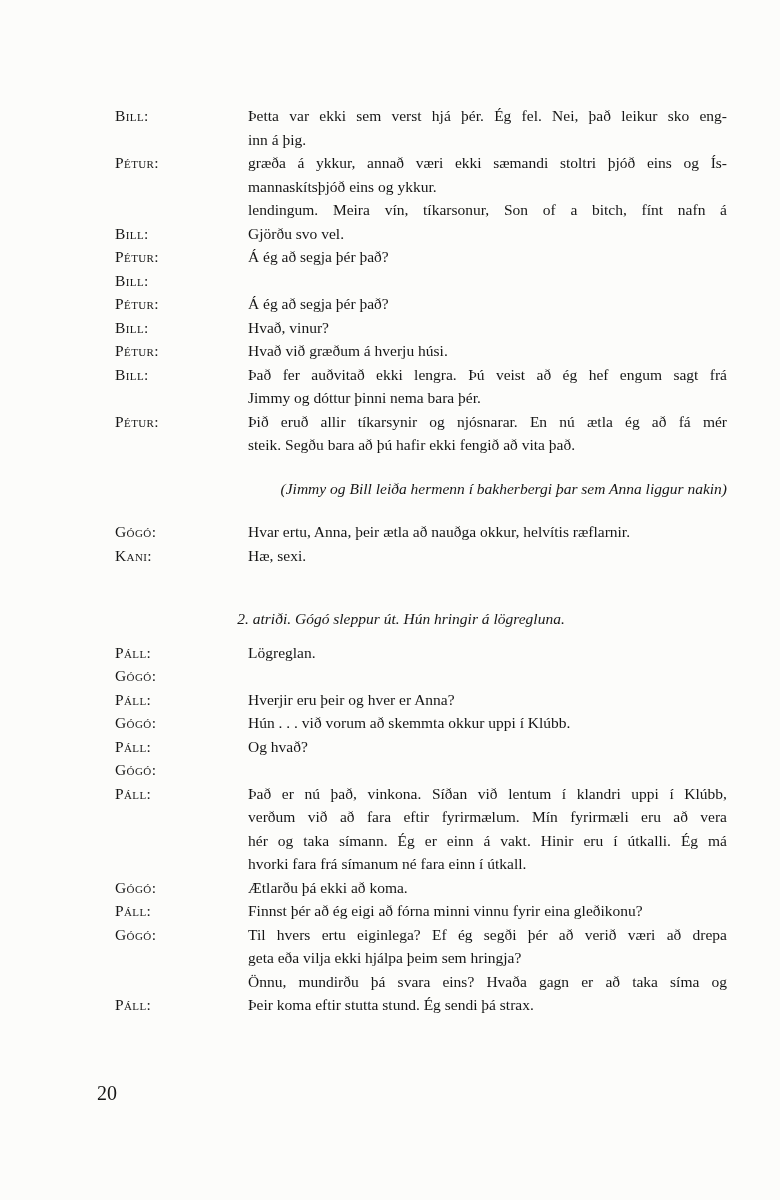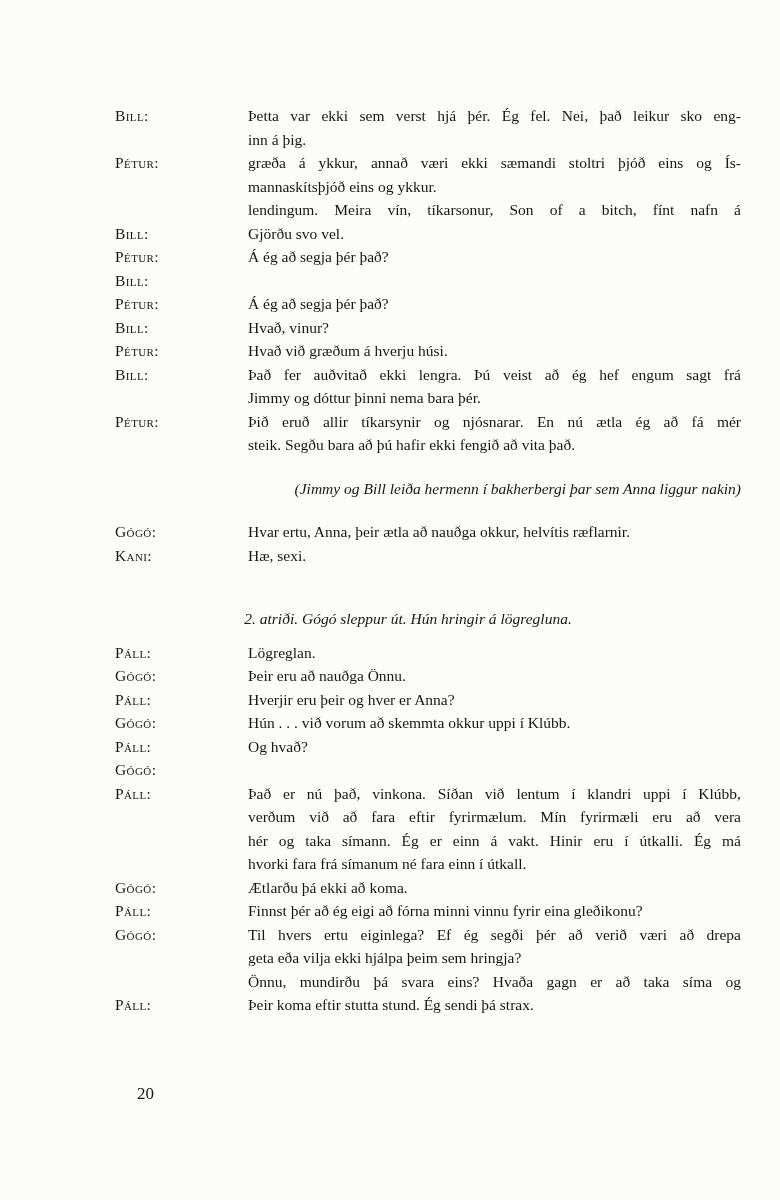--- a/index.html
+++ b/index.html
@@ -11,21 +11,21 @@
     font-size: 15.5px;
     line-height: 23.5px;
     position: relative;
     overflow: hidden;
   }
   .page {
     position: absolute;
     inset: 0;
   }
   .script-body {
-    padding: 104px 39px 0 115px; 
+    padding: 104px 53px 0 115px; 
   }
   .dialogue-row { display: flex; }
   .speaker {
     flex: 0 0 133px;
     width: 133px;
     font-variant: small-caps;
     letter-spacing: 0.4px;
     white-space: nowrap;
   }
   .utterance { flex: 1; min-width: 0; }
@@ -43,22 +43,21 @@
   }
   .scene {
     font-style: italic;
     text-align: center;
     margin: 40px 0 10px -40px;
   }
   .page-number {
     position: absolute;
     left: 97px;
     top: 1082px;
-    font-size: 17px;
-    margin-left: 40px;
+    font-size: 20px;
   }
 </style>
 </head>
 <body>
 
 <div class="page">
   <main class="script-body">
       <div class="dialogue-row">
         <div class="speaker">Bill:</div>
         <div class="utterance">
@@ -136,23 +135,20 @@
       </div>
       <div class="scene">2. atriði. Gógó sleppur út. Hún hringir á lögregluna.</div>
       <div class="dialogue-row">
         <div class="speaker">Páll:</div>
         <div class="utterance">
           <div class="line">Lögreglan.</div>
         </div>
       </div>
       <div class="dialogue-row">
         <div class="speaker">Gógó:</div>
-        <div class="utterance">
-          <div class="line">Þeir eru að nauðga Önnu.</div>
-        </div>
       </div>
       <div class="dialogue-row">
         <div class="speaker">Páll:</div>
         <div class="utterance">
           <div class="line">Hverjir eru þeir og hver er Anna?</div>
         </div>
       </div>
       <div class="dialogue-row">
         <div class="speaker">Gógó:</div>
         <div class="utterance">

